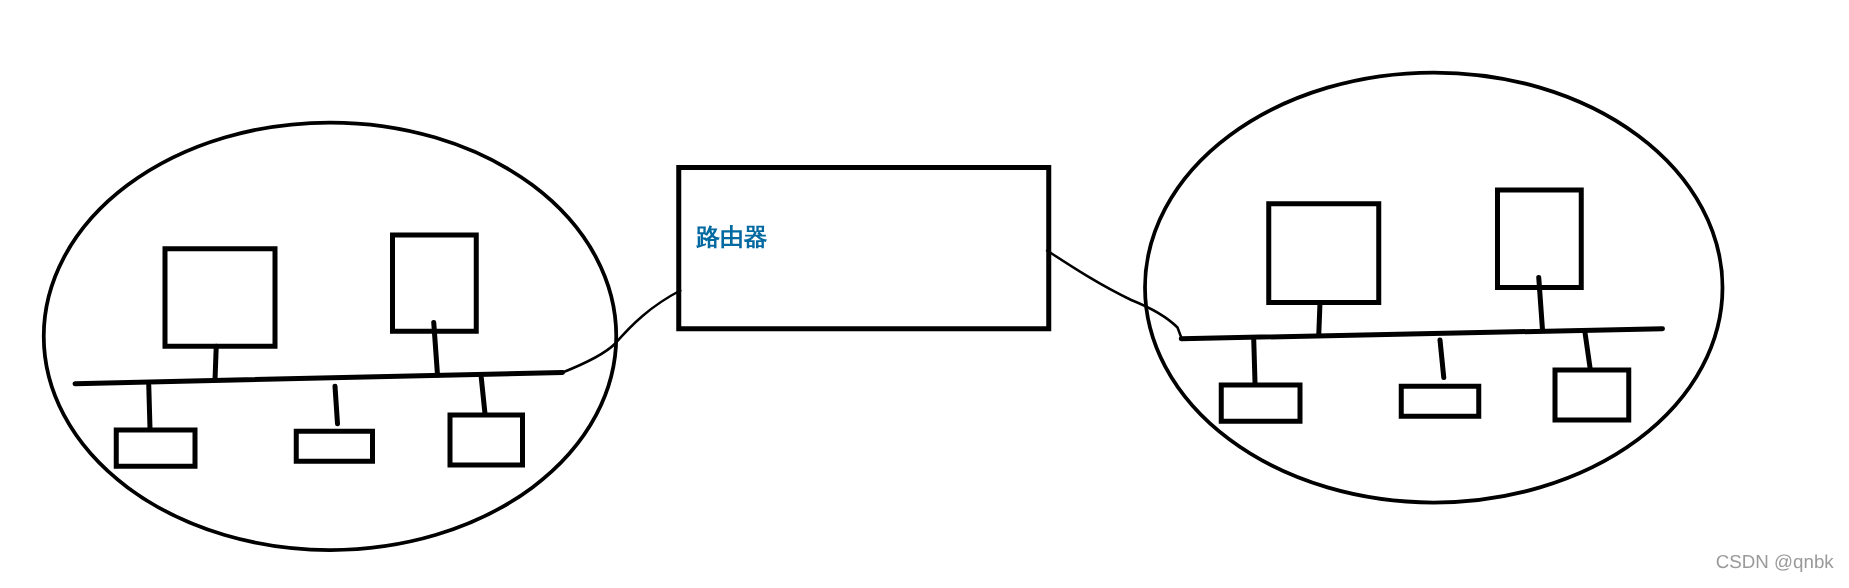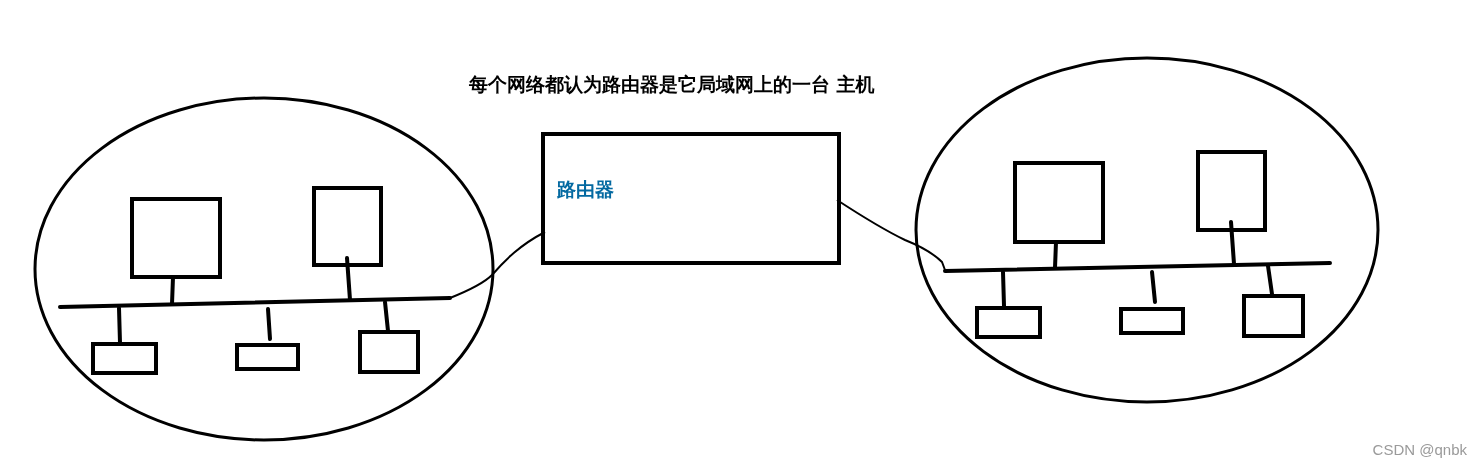--- a/index.html
+++ b/index.html
@@ -46,16 +46,15 @@
       <line x1="1231" y1="222" x2="1234" y2="264" stroke-width="4"></line>
       <rect x="977" y="308" width="63" height="29" stroke-width="4"></rect>
       <line x1="1003" y1="272" x2="1004" y2="306" stroke-width="4"></line>
       <rect x="1121" y="309" width="62" height="24" stroke-width="4"></rect>
       <line x1="1152" y1="272" x2="1155" y2="302" stroke-width="4"></line>
       <rect x="1244" y="296" width="59" height="40" stroke-width="4"></rect>
       <line x1="1268" y1="266" x2="1272" y2="294" stroke-width="4"></line>
     </g>
   </svg>
 
-  <div class="title">每个网络都认为路由器是它局域网上的一台 主机</div>
   <div class="router-label">路由器</div>
   <div class="watermark">CSDN @qnbk</div>
 </div>
 
 </body></html>

